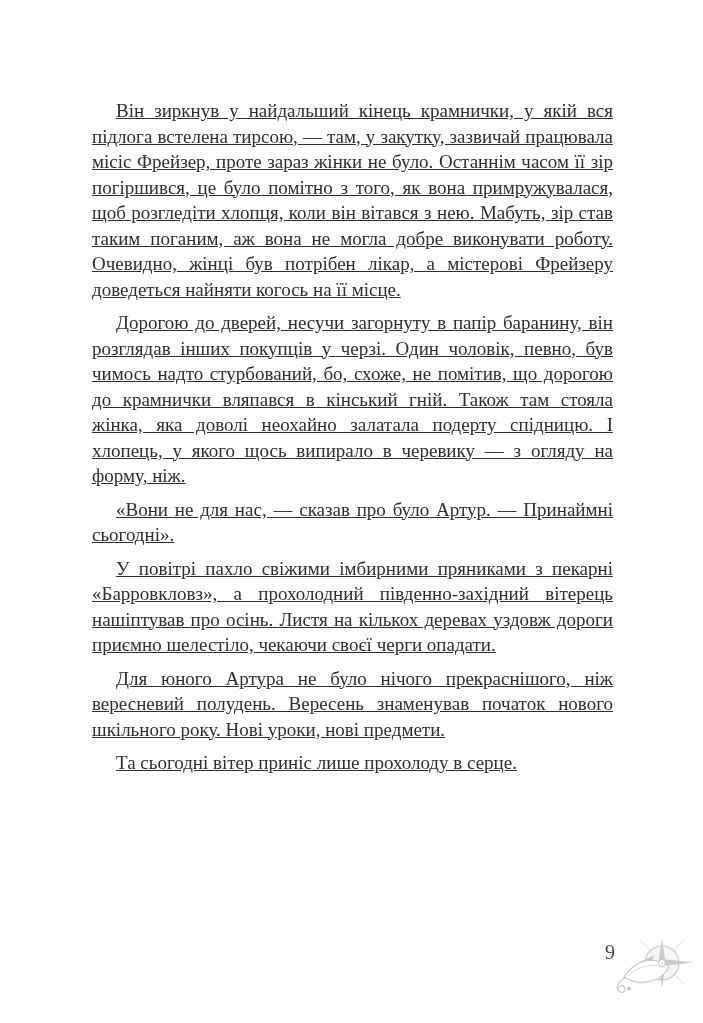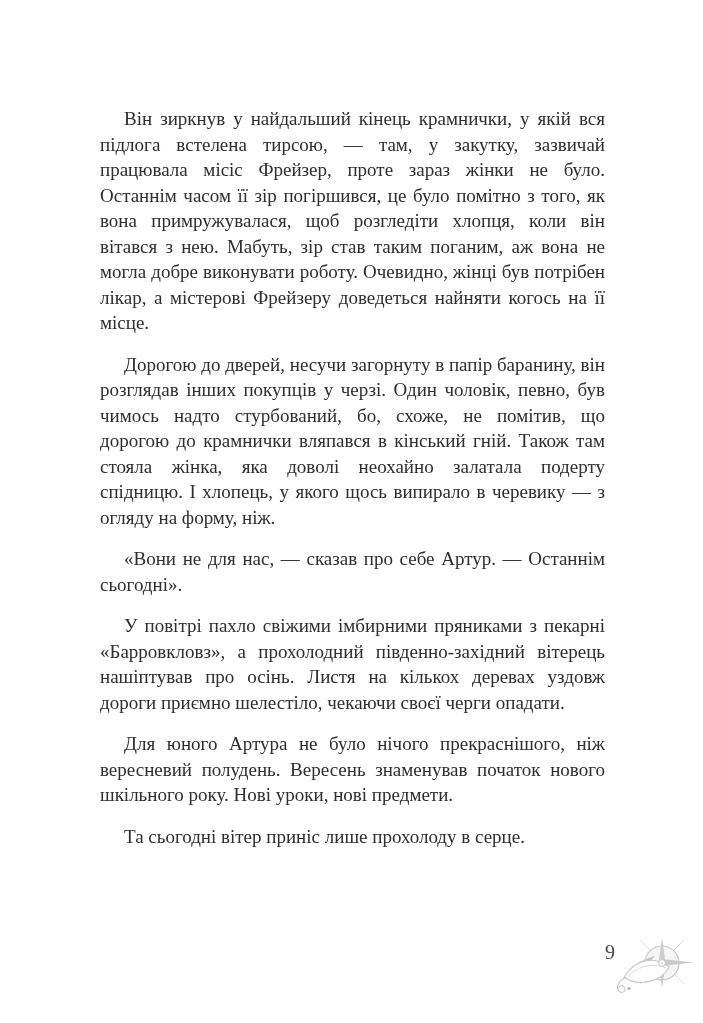--- a/index.html
+++ b/index.html
@@ -19,23 +19,24 @@
     position: absolute;
     left: 84px;
     top: 90px;
     width: 537px;
     color: #2e2e2e;
     font-size: 19px;
     line-height: 25.5px;
     text-align: justify;
   }
   .text-block p {
-    margin: 16px;
+    margin: 8px;
     padding: 0;
     text-indent: 24px;
+    text-decoration: underline;
   }
   .page-number {
     position: absolute;
     left: 605px;
     top: 941px;
     font-size: 20px;
     color: #474747;
   }
   .ornament {
     position: absolute;
@@ -46,21 +47,21 @@
   }
 </style>
 </head>
 <body>
 
 <div class="page">
 
   <main class="text-block">
     <p>Він зиркнув у найдальший кінець крамнички, у якій вся підлога встелена тирсою, — там, у закутку, зазвичай працювала місіс Фрейзер, проте зараз жінки не було. Останнім часом її зір погіршився, це було помітно з того, як вона примружувалася, щоб розгледіти хлопця, коли він вітався з нею. Мабуть, зір став таким поганим, аж вона не могла добре виконувати роботу. Очевидно, жінці був потрібен лікар, а містерові Фрейзеру доведеться найняти когось на її місце.</p>
     <p>Дорогою до дверей, несучи загорнуту в папір баранину, він розглядав інших покупців у черзі. Один чоловік, певно, був чимось надто стурбований, бо, схоже, не помітив, що дорогою до крамнички вляпався в кінський гній. Також там стояла жінка, яка доволі неохайно залатала подерту спідницю. І хлопець, у якого щось випирало в черевику — з огляду на форму, ніж.</p>
-    <p>«Вони не для нас, — сказав про себе Артур. — Останнім сьогодні».</p>
+    <p>«Вони не для нас, — сказав про було Артур. — Принаймні сьогодні».</p>
     <p>У повітрі пахло свіжими імбирними пряниками з пекарні «Барровкловз», а прохолодний південно-західний вітерець нашіптував про осінь. Листя на кількох деревах уздовж дороги приємно шелестіло, чекаючи своєї черги опадати.</p>
     <p>Для юного Артура не було нічого прекраснішого, ніж вересневий полудень. Вересень знаменував початок нового шкільного року. Нові уроки, нові предмети.</p>
     <p>Та сьогодні вітер приніс лише прохолоду в серце.</p>
   </main>
 
   <span class="page-number">9</span>
 
   <svg class="ornament" viewBox="0 0 92 80" xmlns="http://www.w3.org/2000/svg" aria-hidden="true">
 
     <path d="M28 15 L72 59 M72 15 L28 59" stroke="#dedede" stroke-width="1" fill="none"></path>

